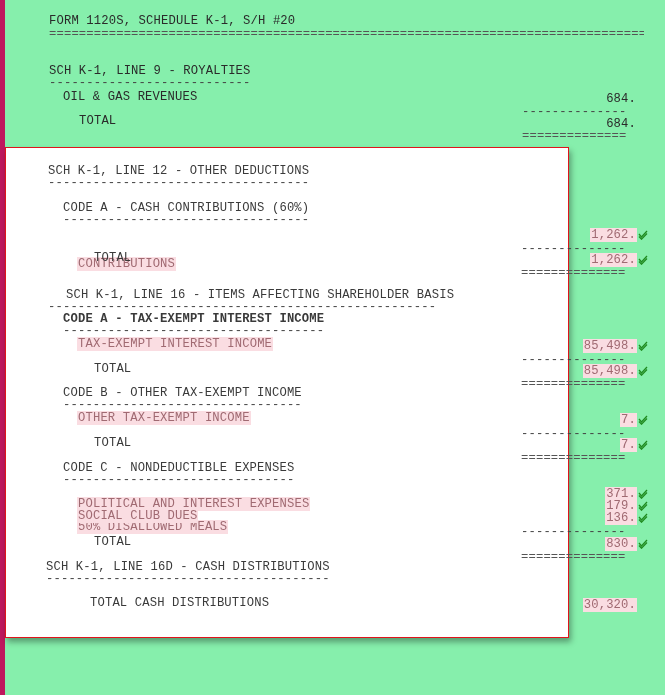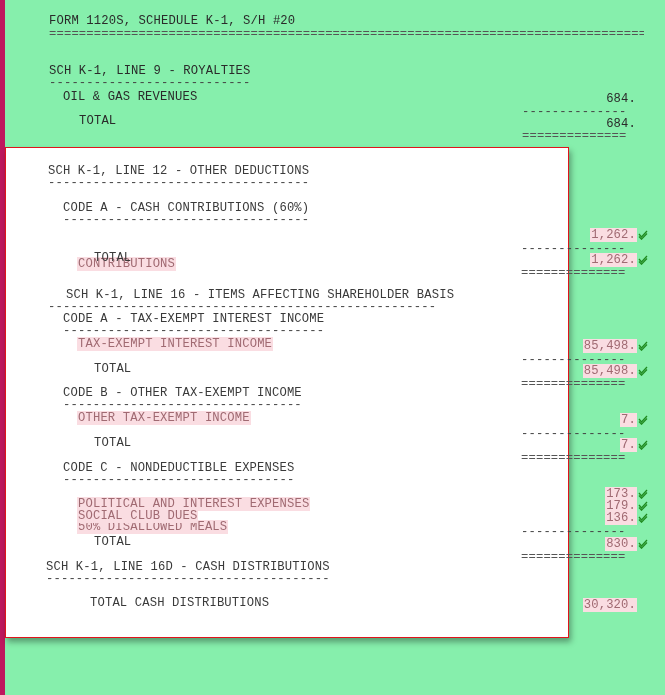--- a/index.html
+++ b/index.html
@@ -100,21 +100,21 @@
         <svg width="10" height="10" viewBox="0 0 10 10">
           <path d="M1 4 L3.5 7 L9 1" stroke="#1f8a1f" stroke-width="1.3" fill="none"></path>
           <path d="M1 6.5 L3.5 9.2 L9 3.5" stroke="#1f8a1f" stroke-width="1.3" fill="none"></path>
         </svg>
       </div>
     <div class="rule eq" style="left:515px;top:120px;">==============</div>
 
     <div class="line" style="left:42px;top:140px;margin-left:18px;">SCH K-1, LINE 16 - ITEMS AFFECTING SHAREHOLDER BASIS</div>
     <div class="rule" style="left:42px;top:154px;">----------------------------------------------------</div>
 
-    <div class="line" style="left:57px;top:164px;">CODE A - TAX-EXEMPT INTEREST INCOME</div>
+    <div class="line" style="left:57px;top:164px;font-weight:bold;">CODE A - TAX-EXEMPT INTEREST INCOME</div>
     <div class="rule" style="left:57px;top:178px;">-----------------------------------</div>
 
     <div class="line" style="left:71px;top:189px;"><span class="hl">TAX-EXEMPT INTEREST INCOME</span></div>
     <div class="line amount" style="left:520px;top:191px;width:111px;"><span class="hl">85,498.</span></div>
     <div class="check" style="left:632px;top:193px;">
         <svg width="10" height="10" viewBox="0 0 10 10">
           <path d="M1 4 L3.5 7 L9 1" stroke="#1f8a1f" stroke-width="1.3" fill="none"></path>
           <path d="M1 6.5 L3.5 9.2 L9 3.5" stroke="#1f8a1f" stroke-width="1.3" fill="none"></path>
         </svg>
       </div>
@@ -150,21 +150,21 @@
           <path d="M1 4 L3.5 7 L9 1" stroke="#1f8a1f" stroke-width="1.3" fill="none"></path>
           <path d="M1 6.5 L3.5 9.2 L9 3.5" stroke="#1f8a1f" stroke-width="1.3" fill="none"></path>
         </svg>
       </div>
     <div class="rule eq" style="left:515px;top:305px;">==============</div>
 
     <div class="line" style="left:57px;top:313px;">CODE C - NONDEDUCTIBLE EXPENSES</div>
     <div class="rule" style="left:57px;top:327px;">-------------------------------</div>
 
     <div class="line" style="left:71px;top:337px;margin-top:35px;"><span class="hl">50% DISALLOWED MEALS</span></div>
-    <div class="line amount" style="left:520px;top:339px;width:111px;"><span class="hl">173.</span></div>
+    <div class="line amount" style="left:520px;top:339px;width:111px;"><span class="hl">371.</span></div>
     <div class="check" style="left:632px;top:341px;">
         <svg width="10" height="10" viewBox="0 0 10 10">
           <path d="M1 4 L3.5 7 L9 1" stroke="#1f8a1f" stroke-width="1.3" fill="none"></path>
           <path d="M1 6.5 L3.5 9.2 L9 3.5" stroke="#1f8a1f" stroke-width="1.3" fill="none"></path>
         </svg>
       </div>
 
     <div class="line" style="left:71px;top:349px;"><span class="hl">POLITICAL AND INTEREST EXPENSES</span></div>
     <div class="line amount" style="left:520px;top:351px;width:111px;"><span class="hl">179.</span></div>
     <div class="check" style="left:632px;top:353px;">

